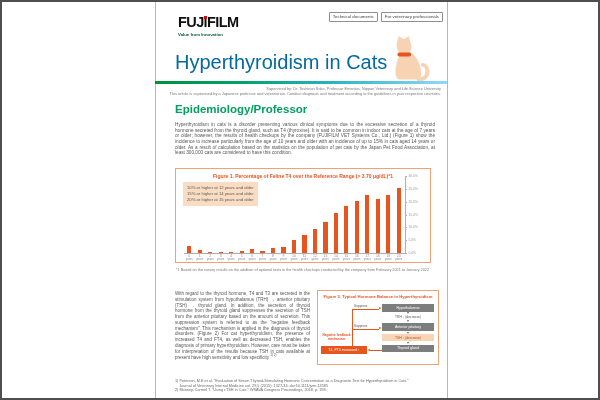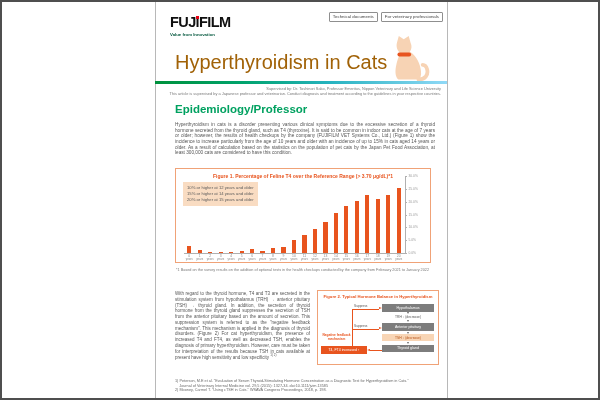--- a/index.html
+++ b/index.html
@@ -5,29 +5,29 @@
   html,body { margin:0; padding:0; background:#fff; }
   .canvas { position:relative; width:600px; height:400px; background:#ffffff;
             border:2px solid #4f4f4f; box-sizing:border-box; overflow:hidden;
             font-family:"Liberation Sans", sans-serif; }
   .page-line { position:absolute; top:0; bottom:0; width:1px; background:#b8b8b8; }
   .page-line.left { left:153px; } .page-line.right { left:445px; }
 
   .top-buttons { position:absolute; top:10px; left:0; width:441px; display:flex; justify-content:flex-end; gap:3px; }
   .top-btn { border:1px solid #8f8f8f; color:#444; font-size:4.4px; line-height:1; padding:1.8px 3px; background:#fff; border-radius:1px; }
 
-  .logo { position:absolute; left:168px; top:13px; color:#0f0f0f; }
+  .logo { position:absolute; left:176px; top:13px; color:#0f0f0f; }
   .logo-text { font-size:14.5px; font-weight:bold; letter-spacing:-0.6px; line-height:1; }
   .logo-i { position:relative; display:inline-block; }
   .logo-dot { position:absolute; left:0.6px; top:1.3px; width:2.7px; height:2.8px; background:#e60012; }
   .logo-tagline { margin-top:2.6px; font-size:4.3px; font-weight:bold; color:#00563c; }
 
   .cat { position:absolute; left:386px; top:33px; width:42px; height:47px; }
 
-  .title { position:absolute; left:173px; top:49px; margin:0; font-size:20px; font-weight:normal; color:#a16207; }
+  .title { position:absolute; left:173px; top:49px; margin:0; font-size:20px; font-weight:normal; color:#0369a1; }
 
   .rule { position:absolute; left:153px; top:79px; width:292px; height:2.6px;
           background:linear-gradient(90deg,#00913c 0%,#00a36c 30%,#27b3c0 60%,#90d9f7 100%); }
 
   .supervision { position:absolute; right:157px; top:84px; text-align:right; font-size:3.9px; line-height:1.3; color:#787878; }
 
   .sec-head { position:absolute; left:173px; top:101px; margin:0; font-size:11.5px; font-weight:bold; color:#00a160; }
 
   .para1 { position:absolute; left:173px; top:120px; width:260px; height:45px; margin:0;
            font-size:4.7px; line-height:1.2; color:#555; text-align:justify; overflow:hidden; }

